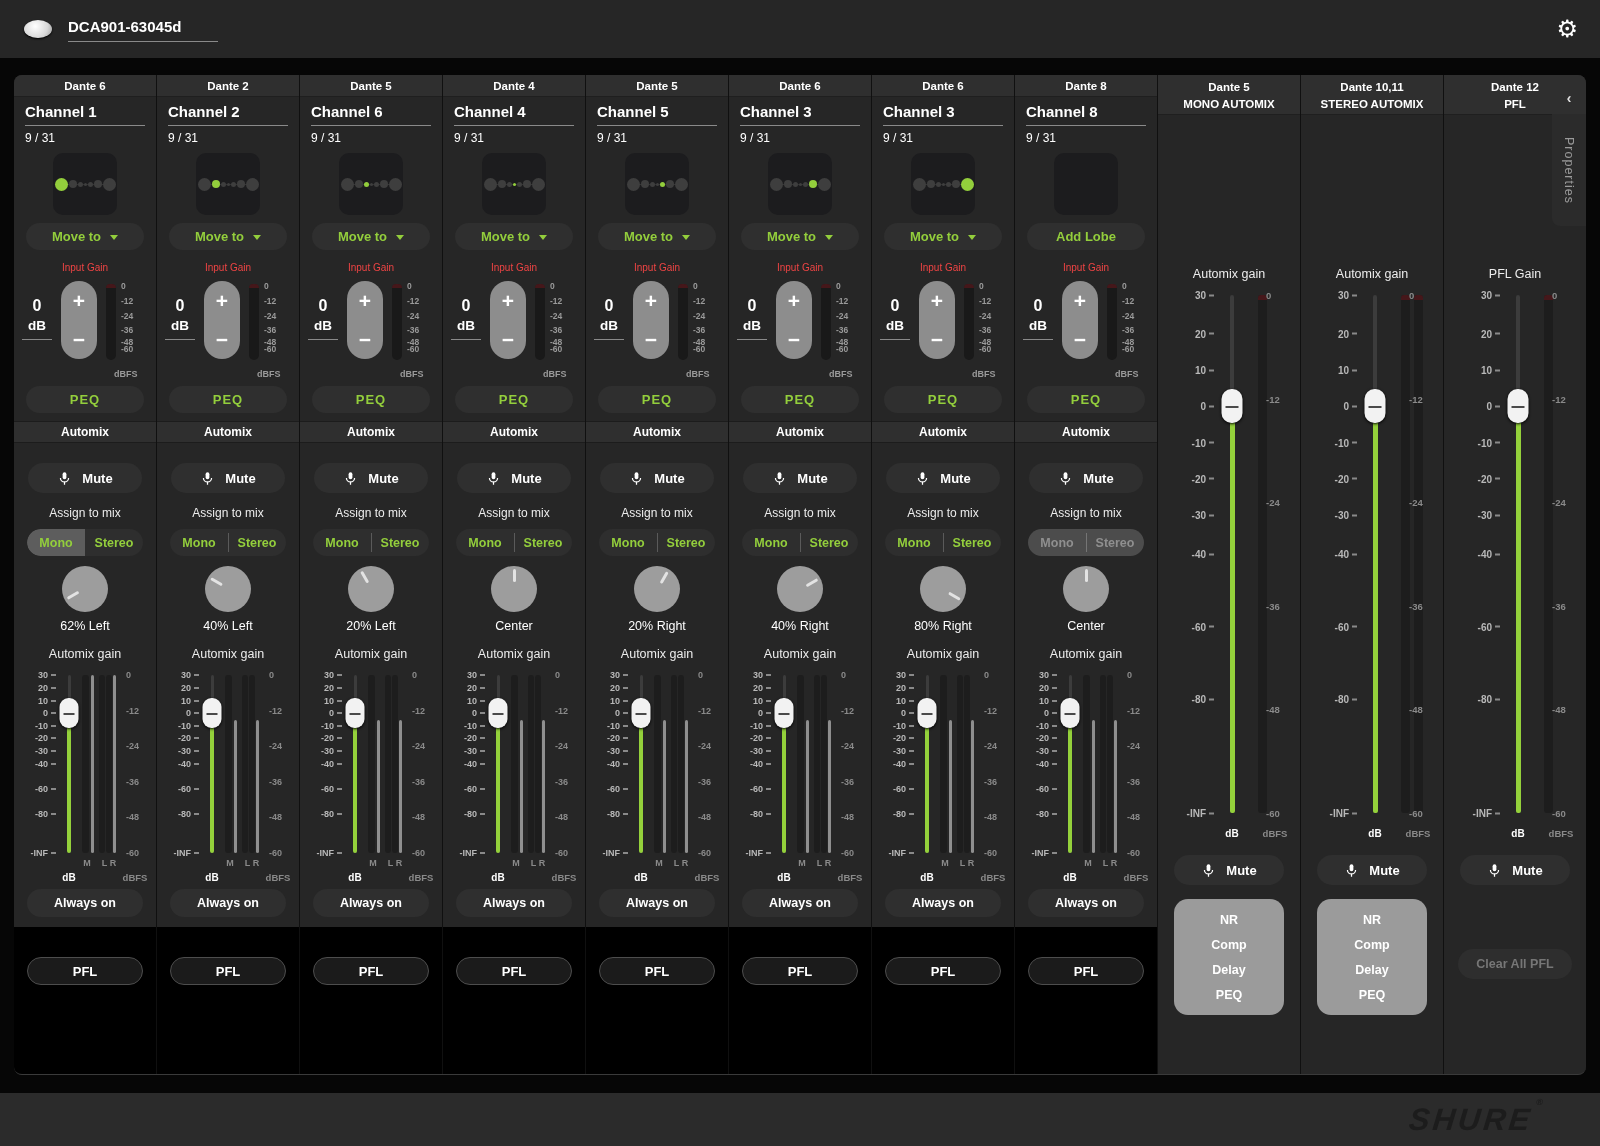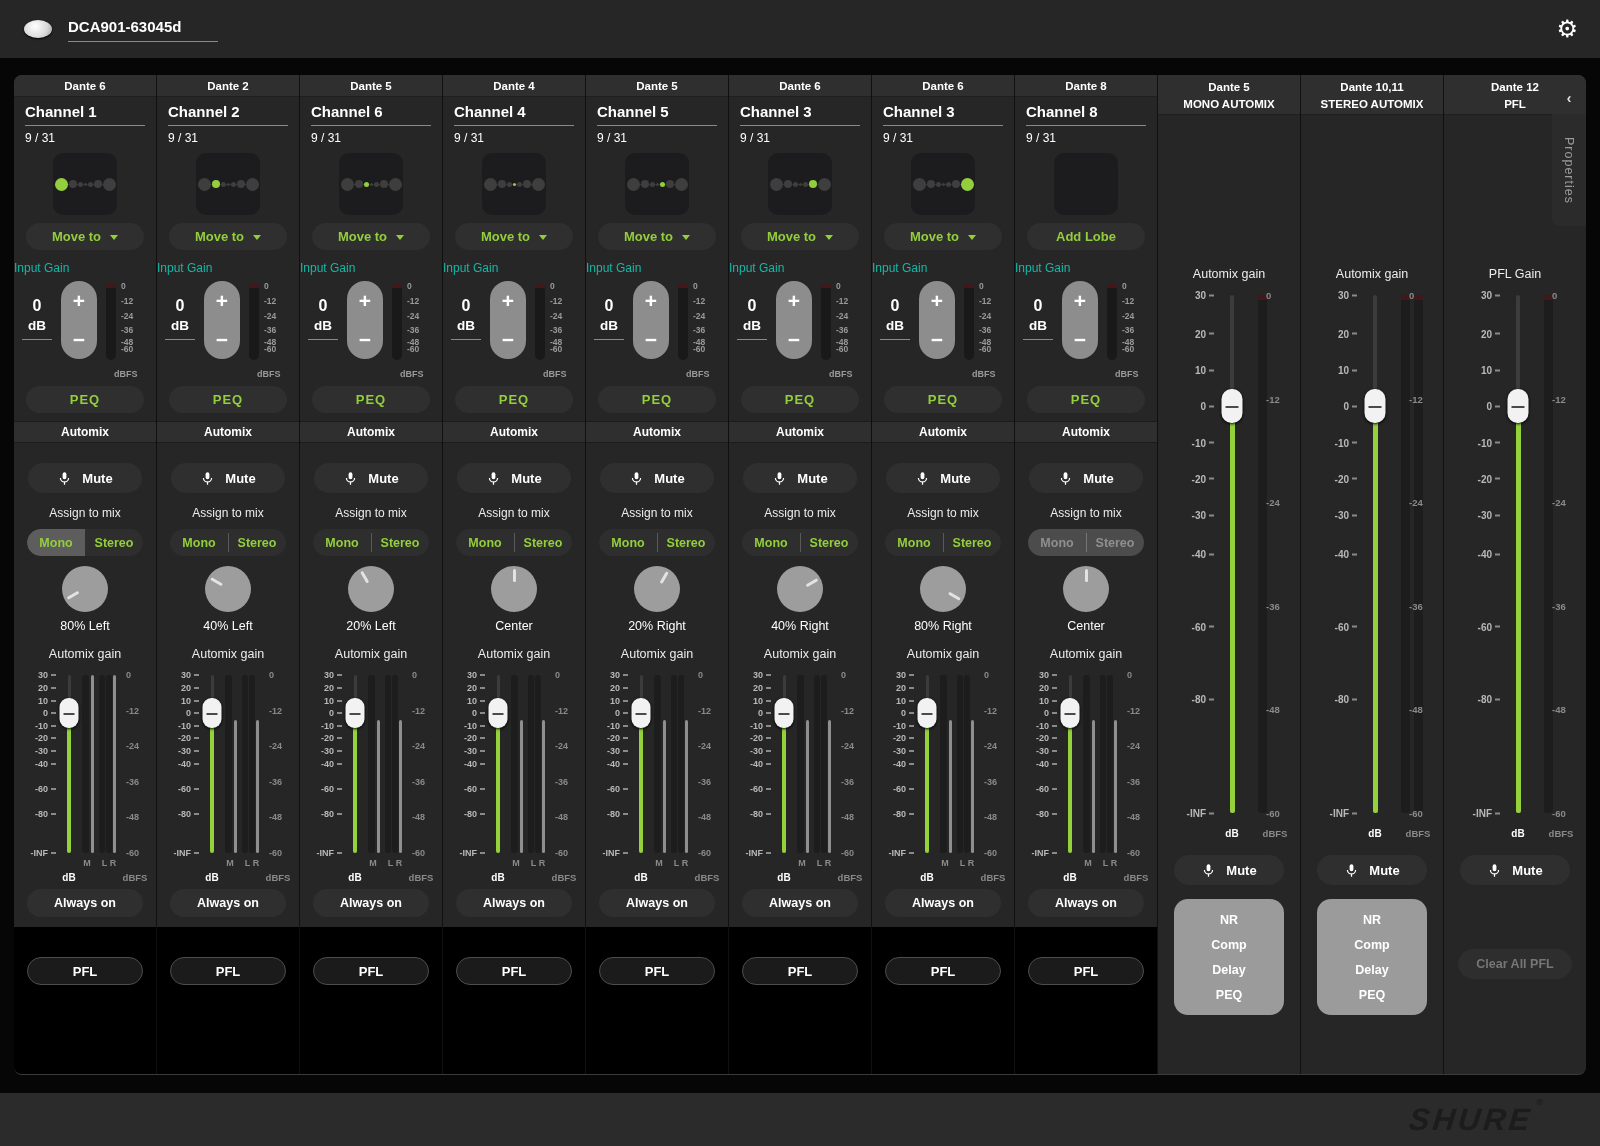--- a/index.html
+++ b/index.html
@@ -33,21 +33,21 @@
   .posbox{ flex:none; width:64px; height:62px; margin:6px auto; background:#1c1c1e; border-radius:10px; display:flex; align-items:center; justify-content:center; position:relative;}
   .dots{ display:flex; align-items:center; gap:1px; position:relative;}
   .dots::before{content:""; position:absolute; left:2px; right:2px; top:50%; height:1px; background:#353535;}
   .dot{ background:#3e3e3e; border-radius:50%; position:relative; flex:none;}
   .dot.on{ background:#93ce3c;}
 
   
   .moveto{ flex:none; margin:2px 12px 8px; height:27px; background:#2f2f2f; border-radius:14px; display:flex; align-items:center; justify-content:center; gap:9px; color:#93ce3c; font-size:13px; font-weight:bold; cursor:pointer;}
   .caret{ width:0; height:0; border-left:4.5px solid transparent; border-right:4.5px solid transparent; border-top:5.5px solid #93ce3c; margin-top:2px;}
 
-  .sect-label{ flex:none; color:#14b8a6; font-size:12px; text-align:left; height:20px; line-height:20px;}
+  .sect-label{ flex:none; color:#ef4444; font-size:10px; text-align:center; height:20px; line-height:20px;}
 
   
   .gain-row{ flex:none; height:100px; display:flex; justify-content:center; gap:9px; padding-top:3px;}
   .gval{ width:30px; text-align:center; margin-top:16px;}
   .gnum{ color:#fff; font-size:16px; font-weight:bold;}
   .gunit{ color:#fff; font-size:13.5px; font-weight:bold; padding:3px 0 6px; border-bottom:1px solid #8a8a8a;}
   .stepper{ width:36px; height:78px; background:#8d8d8d; border-radius:18px; display:flex; flex-direction:column; overflow:hidden;}
   .stepbtn{ flex:1; display:flex; align-items:center; justify-content:center; color:#fff; font-size:21px; font-weight:bold; cursor:pointer;}
   .imeterwrap{ position:relative; width:42px; height:100px;}
   .imeter{ position:absolute; left:0; top:3px; width:10px; height:76px; background:#191919; border-radius:5px;}
@@ -204,21 +204,21 @@
     <div class="assign">Assign to mix</div>
     <div class="seg mono">
       <div class="opt opt-mono">Mono</div>
       <div class="opt opt-stereo">Stereo</div>
     </div>
     <div class="knob">
       <div class="krot" style="transform: rotate(-120deg);">
             <div class="ktick"></div>
           </div>
     </div>
-    <div class="pan-label">80% Left</div>
+    <div class="pan-label">62% Left</div>
     <div class="amx-gain-label">Automix gain</div>
     <div class="fader-zone">
       <div class="gscale">
             <div class="gtick" style="top: 0%;">
               <span class="tl">30</span>
               <span class="dash"></span>
             </div>
             <div class="gtick" style="top: 7.5%;">
               <span class="tl">20</span>
               <span class="dash"></span>

